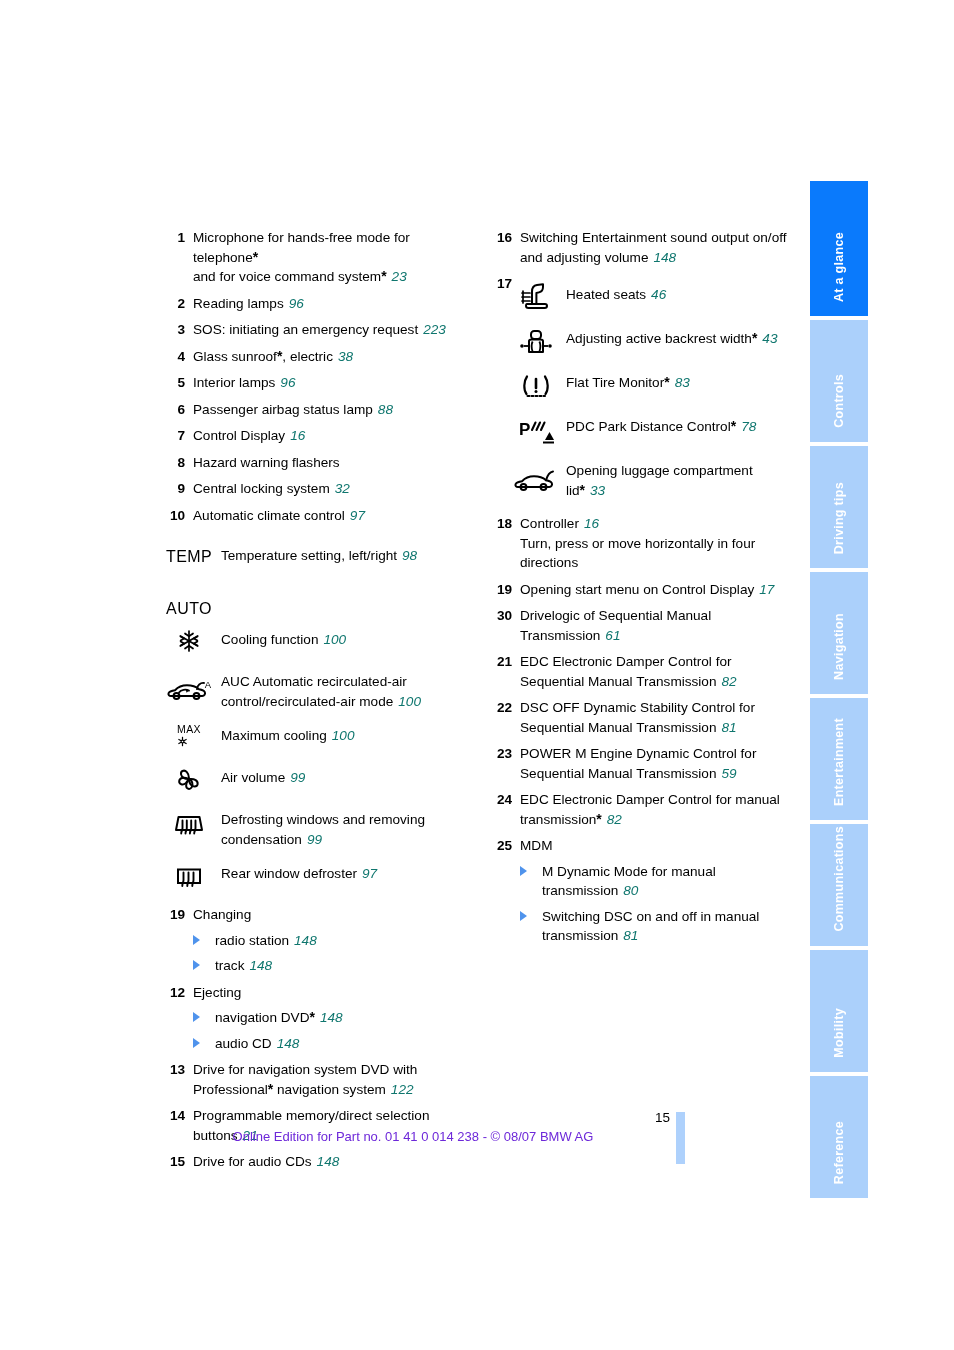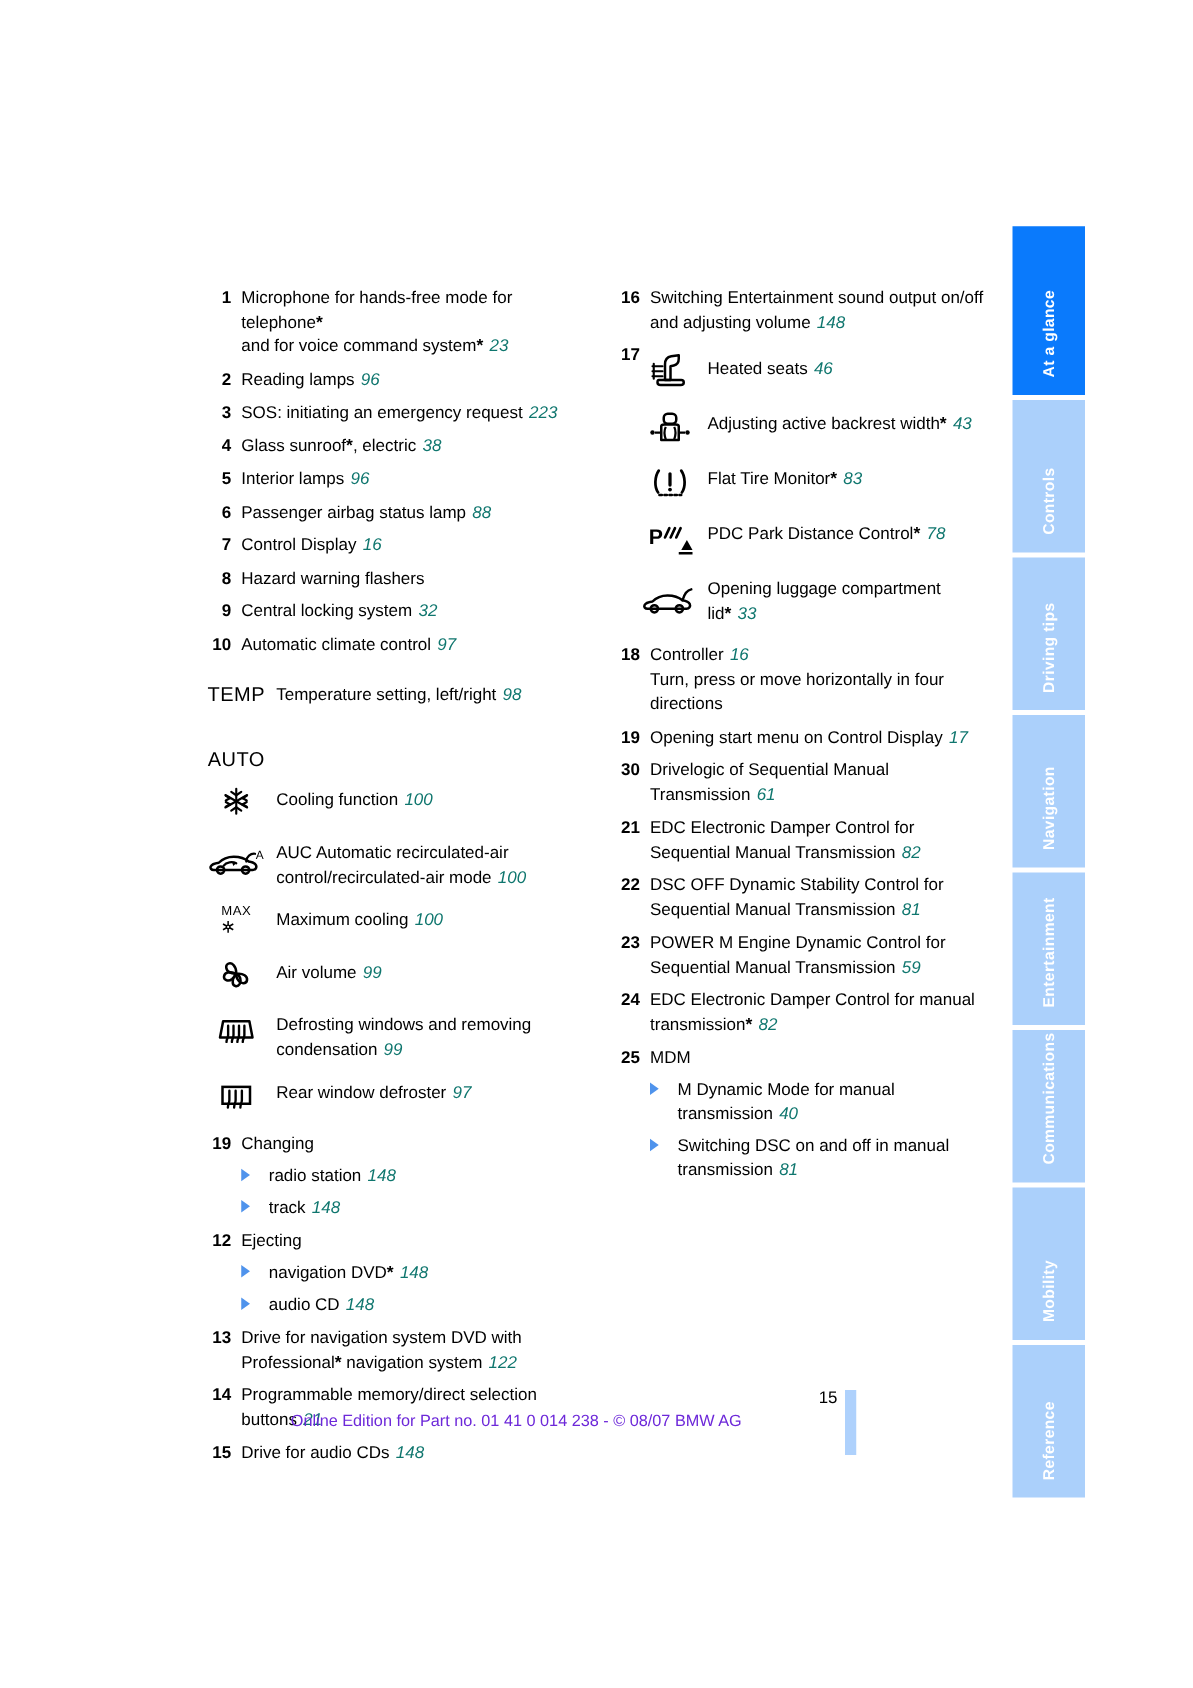--- a/index.html
+++ b/index.html
@@ -563,21 +563,21 @@
       <div class="entry">
         <span class="num">24</span>
         <span class="txt"><span>EDC Electronic Damper Control for manual transmission<span class="ast">*</span></span><span class="pg">82</span></span>
       </div>
 
       <div class="entry">
         <span class="num">25</span>
         <span class="txt"><span>MDM</span></span>
         <div class="subitem">
           <span class="tri"></span>
-          <span>M Dynamic Mode for manual transmission</span><span class="pg">40</span>
+          <span>M Dynamic Mode for manual transmission</span><span class="pg">80</span>
         </div>
         <div class="subitem">
           <span class="tri"></span>
           <span>Switching DSC on and off in manual transmission</span><span class="pg">81</span>
         </div>
       </div>
 
     </div>
   </div>
 

